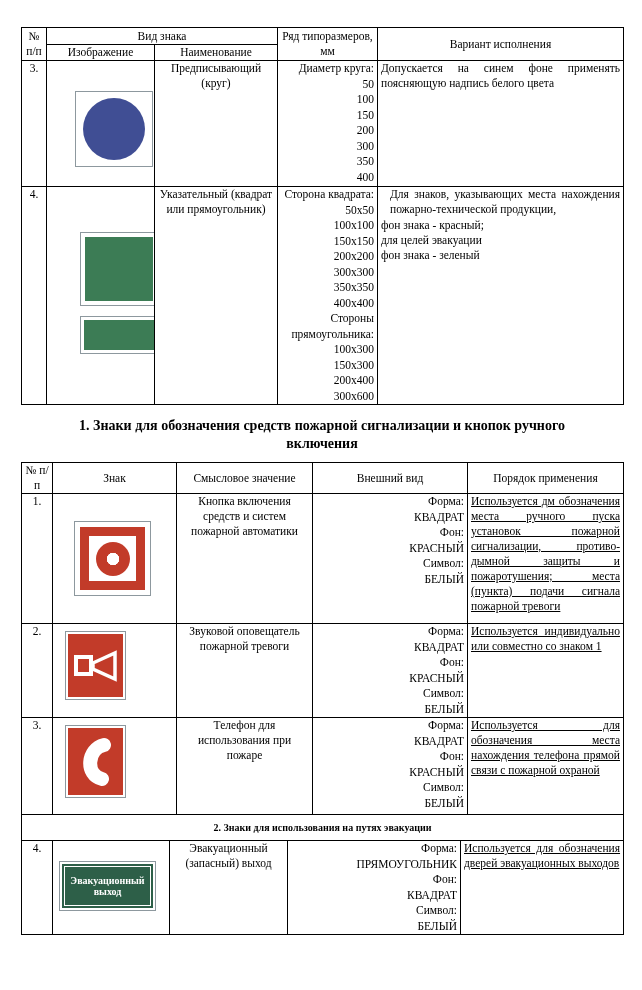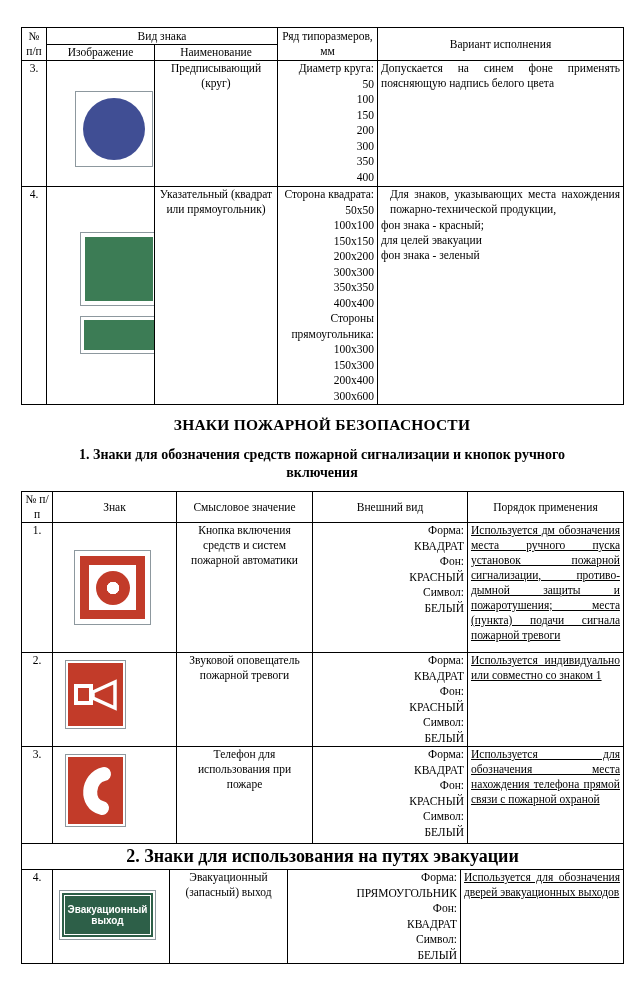--- a/index.html
+++ b/index.html
@@ -18,21 +18,21 @@
   .li{line-height:15.5px;text-align:right;}
 
   .t1 tr.h1 td{height:17px;}
   .t1 tr.h2 td{height:16px;}
   .t1 tr.row3{height:126px;}
   .t1 tr.row4{height:210px;}
   .t2 tr.h td{height:30px;}
   .t2 tr.row1{height:130px;}
   .t2 tr.row2{height:90px;}
   .t2 tr.row3{height:97px;}
-  .t3 tr.secrow td{height:26px;font-weight:bold;font-size:18px;text-align:center;vertical-align:middle;}
+  .t3 tr.secrow td{height:26px;font-weight:bold;font-size:10px;text-align:center;vertical-align:middle;}
   .t3 tr.row4{height:94px;}
 
   .caption{margin-top:6px;text-align:right;font-style:italic;font-size:13px;}
   .title{margin-top:11px;text-align:center;font-weight:bold;font-size:15.5px;letter-spacing:.2px;}
   .sec1{margin:12px auto 0;width:545px;text-align:center;font-weight:bold;font-size:14px;line-height:18px;}
   .t2{margin-top:9px;}
   .t3{margin-top:-1px;}
 
   
   .sign{box-sizing:border-box;border:1px solid #8d989e;background:#fff;}
@@ -44,21 +44,21 @@
   .fb{width:77px;height:75px;margin:27px 0 0 21px;padding:5px;}
   .fb-ring{width:100%;height:100%;box-sizing:border-box;border:9px solid #c23b29;display:flex;align-items:center;justify-content:center;}
   .fb-disc{width:34px;height:34px;border-radius:50%;background:radial-gradient(circle,#fff 0 6px,#c23b29 6.5px);}
   .red-sign{padding:2px;}
   .red-fill{width:100%;height:100%;background:#c23b29;display:flex;align-items:center;justify-content:center;}
   .snd{width:61px;height:69px;margin:7px 0 0 12px;}
   .ph{width:61px;height:73px;margin:7px 0 0 12px;}
   .evac{width:97px;height:50px;margin:20px 0 0 6px;padding:2px;}
   .evac-green{width:100%;height:100%;background:#2d5f48;position:relative;display:flex;align-items:center;justify-content:center;}
   .evac-frame{position:absolute;inset:2px;border:1px solid #fff;}
-  .evac-text{position:relative;color:#fff;font-weight:bold;font-size:10px;line-height:11px;text-align:center;width:90px;font-family:Liberation Sans, sans-serif;}
+  .evac-text{position:relative;color:#fff;font-weight:bold;font-size:10px;line-height:11px;text-align:center;width:90px;font-family:Liberation Serif, serif;}
 </style>
 </head>
 <body>
 
 <div class="content">
 
   <table class="t t1">
     <colgroup>
       <col style="width:25px">
         <col style="width:108px">
@@ -128,21 +128,20 @@
         <div>
               <div class="">фон знака - красный;</div>
               <div class="">для целей эвакуации</div>
               <div class="">фон знака - зеленый</div>
             </div>
       </td>
     </tr>
   </tbody>
     </table>
 
-  <div class="title">ЗНАКИ ПОЖАРНОЙ БЕЗОПАСНОСТИ</div>
   <div class="sec1">1. Знаки для обозначения средств пожарной сигнализации и кнопок ручного включения</div>
 
   <table class="t t2">
     <colgroup>
       <col style="width:31px">
         <col style="width:124px">
         <col style="width:136px">
       <col style="width:155px">
         <col style="width:156px">
     </colgroup>

